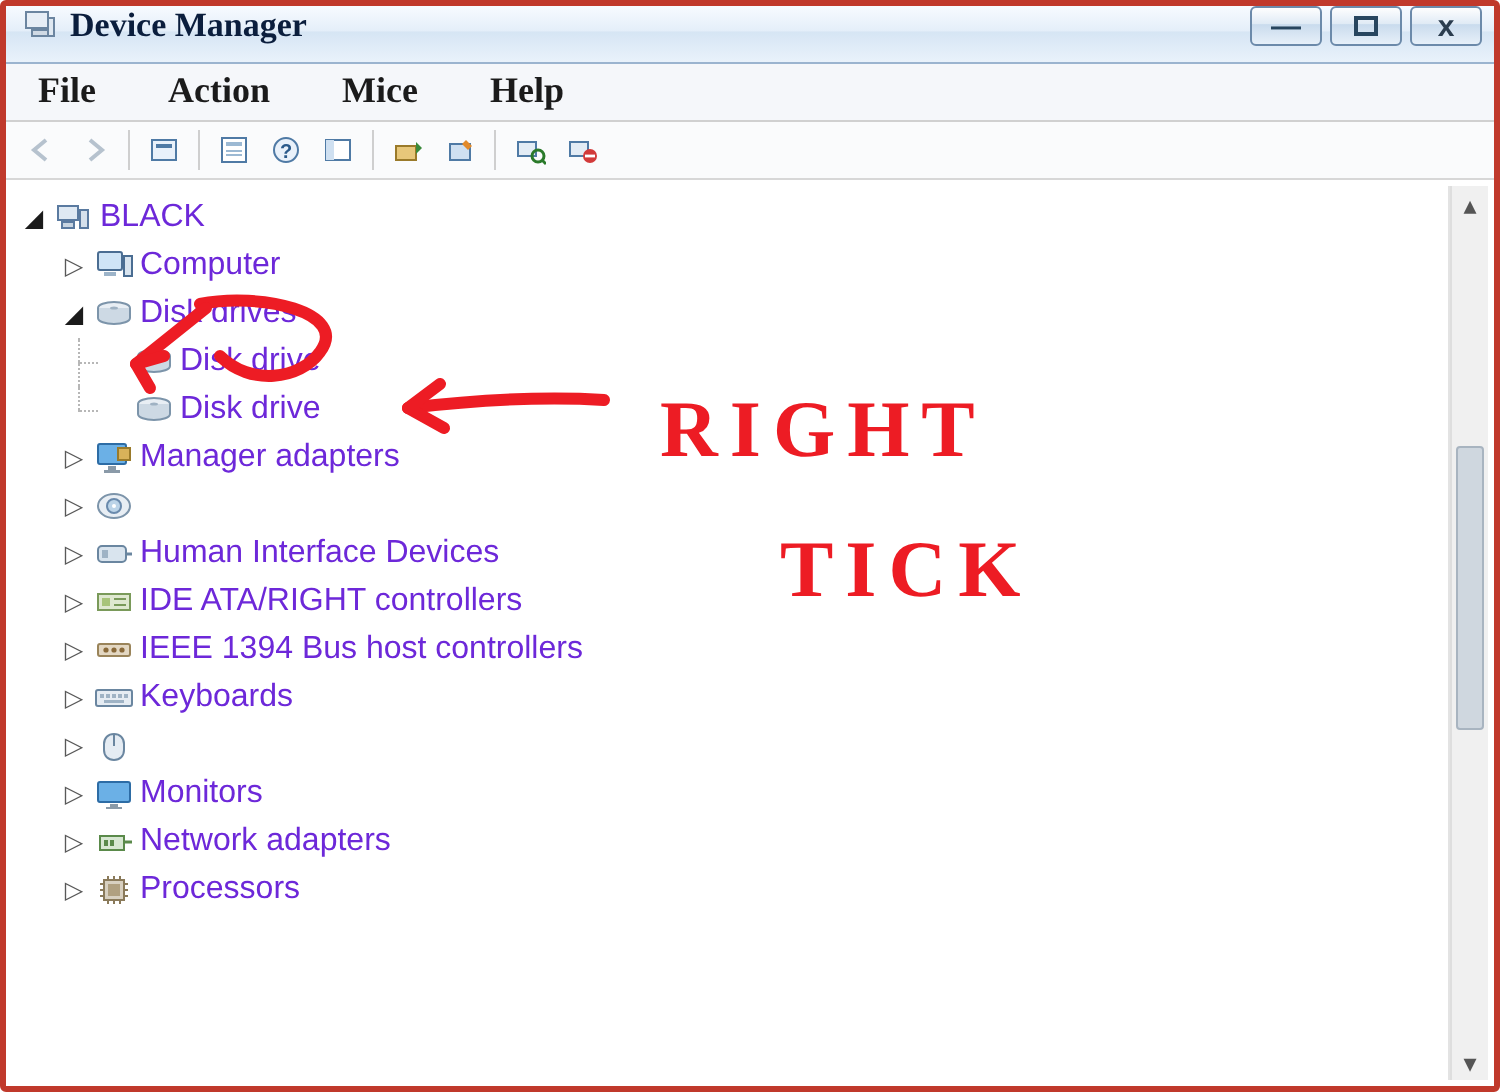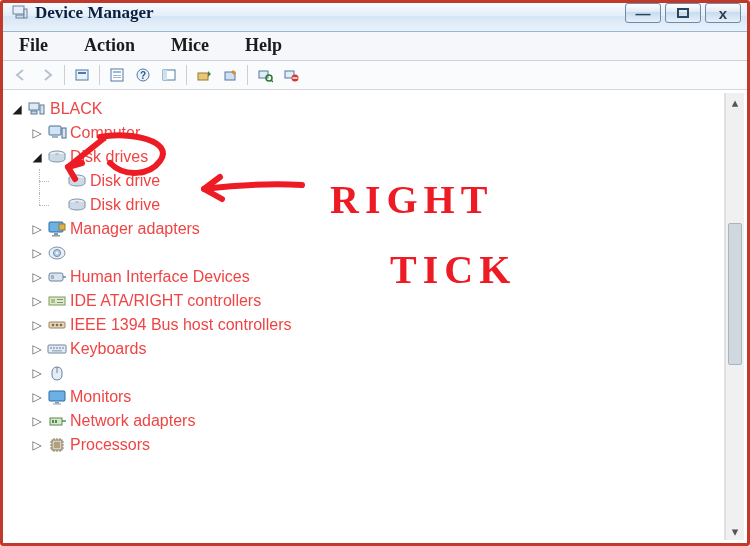--- a/index.html
+++ b/index.html
@@ -20,27 +20,27 @@
 .content{position:absolute;top:90px;left:3px;right:3px;bottom:3px;display:flex}
 .tree{flex:1;overflow:auto;padding:4px 0 4px 4px;border-right:1px solid #e3e3e3;position:relative}
 .scrollbar{width:18px;background:#f0f0f0;border-left:1px solid #dedede;position:relative}
 .scrollbar .arr{height:18px;display:flex;align-items:center;justify-content:center;color:#555}
 .scrollbar .thumb{position:absolute;left:2px;right:2px;top:130px;height:140px;background:#cfd7df;border:1px solid #a8b4c0;border-radius:2px}
 .node{display:flex;align-items:center;height:24px;white-space:nowrap}
 .node .gutter{display:inline-block}
 .expander{width:14px;display:inline-flex;align-items:center;justify-content:center;color:#595959;font-size:12px}
 .expander.open{color:#1b1b1b}
 .node .icon{width:22px;height:20px;display:inline-flex;align-items:center;justify-content:center;margin:0 2px}
-.node .label{color:#ef4444;font-size:16px}
+.node .label{color:#6d28d9;font-size:16px}
 .tree-root>.node .label{font-size:16px}
 .treeline{display:inline-block;width:20px;height:24px;position:relative}
 .treeline::before{content:"";position:absolute;left:9px;top:0;bottom:0;border-left:1px dotted #b7b7b7}
 .treeline.last::before{bottom:12px}
 .treeline::after{content:"";position:absolute;left:9px;top:12px;width:10px;border-top:1px dotted #b7b7b7}
-.annot{position:absolute;top:120px;left:60px;right:30px;height:260px;pointer-events:none}
+.annot{position:absolute;top:135px;left:60px;right:30px;height:260px;pointer-events:none}
 .annot svg{width:100%;height:100%}
 .annot-text{font-family:"Comic Sans MS","Segoe Script",cursive;font-size:40px;fill:#ed1c24;font-weight:700;letter-spacing:6px}
 </style>
 </head>
 <body>
 
 <div class="window">
 
   <div class="titlebar">
     <span class="app-icon">

